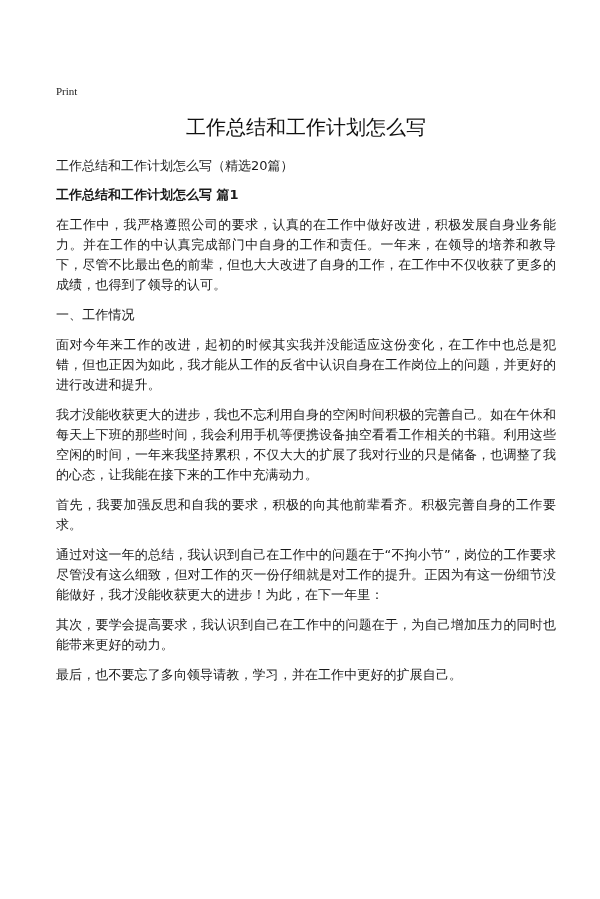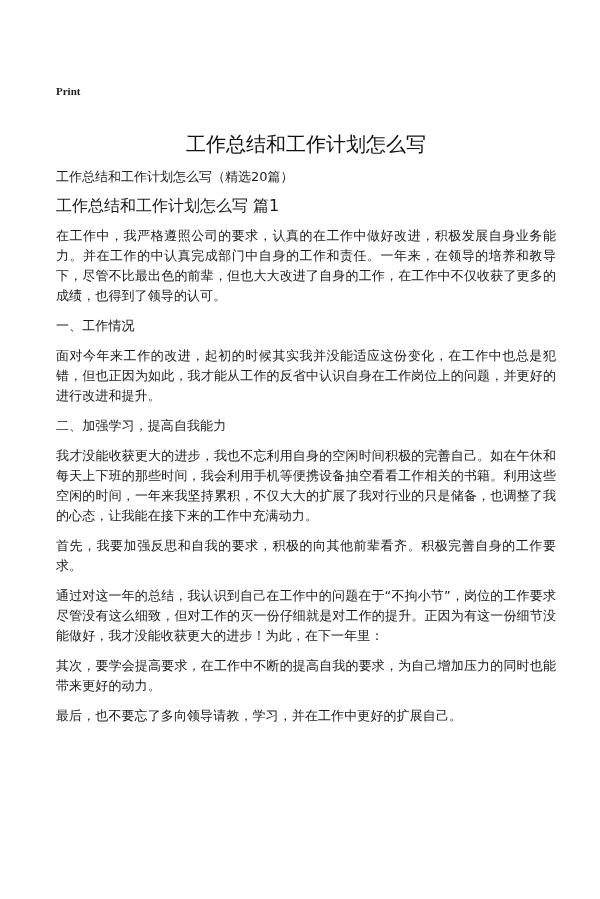--- a/index.html
+++ b/index.html
@@ -1,34 +1,33 @@
 <!DOCTYPE html>
 <html><head>
   <meta charset="utf-8">
   <style>
     html, body { margin: 0; padding: 0; background: #ffffff; }
     body { width: 600px; height: 899px; overflow: hidden; position: relative;
       font-family: "DejaVu Sans", "Liberation Sans", sans-serif; color: #1a1a1a; }
     .page { position: absolute; left: 56px; top: 84px; width: 500px; }
-    .print-label { font-family: "Liberation Serif", "DejaVu Serif", serif; font-size: 11px; color: #222; height: 14px; line-height: 14px; font-weight: bold; }
-    .doc-title { text-align: center; font-size: 20px; line-height: 26px; margin-top: 33px; color: #111; font-weight: normal; }
-    .subtitle { font-size: 13px; line-height: 20px; margin-top: 10px; }
-    .section-heading { font-size: 16px; line-height: 20px; margin-top: 9px; font-weight: normal; }
+    .print-label { font-family: "Liberation Serif", "DejaVu Serif", serif; font-size: 11px; color: #222; height: 14px; line-height: 14px; }
+    .doc-title { text-align: center; font-size: 20px; line-height: 26px; margin-top: 16px; color: #111; font-weight: normal; }
+    .subtitle { font-size: 13px; line-height: 20px; margin-top: 16px; }
+    .section-heading { font-size: 13px; line-height: 20px; margin-top: 9px; font-weight: bold; }
     .para { font-size: 13px; line-height: 20px; margin-top: 10px; text-align: justify; letter-spacing: 0.1px; }
   </style>
 </head>
 <body>
 
 <div class="page">
   <div class="print-label">Print</div>
   <h1 class="doc-title" style="margin-bottom:0;">工作总结和工作计划怎么写</h1>
   <div class="subtitle">工作总结和工作计划怎么写（精选20篇）</div>
   <div class="section-heading">工作总结和工作计划怎么写 篇1</div>
   <div class="para">在工作中，我严格遵照公司的要求，认真的在工作中做好改进，积极发展自身业务能力。并在工作的中认真完成部门中自身的工作和责任。一年来，在领导的培养和教导下，尽管不比最出色的前辈，但也大大改进了自身的工作，在工作中不仅收获了更多的成绩，也得到了领导的认可。</div>
   <div class="para">一、工作情况</div>
   <div class="para">面对今年来工作的改进，起初的时候其实我并没能适应这份变化，在工作中也总是犯错，但也正因为如此，我才能从工作的反省中认识自身在工作岗位上的问题，并更好的进行改进和提升。</div>
-  <div class="para">二、加强学习，提高自我能力</div>
   <div class="para">我才没能收获更大的进步，我也不忘利用自身的空闲时间积极的完善自己。如在午休和每天上下班的那些时间，我会利用手机等便携设备抽空看看工作相关的书籍。利用这些空闲的时间，一年来我坚持累积，不仅大大的扩展了我对行业的只是储备，也调整了我的心态，让我能在接下来的工作中充满动力。</div>
   <div class="para">首先，我要加强反思和自我的要求，积极的向其他前辈看齐。积极完善自身的工作要求。</div>
   <div class="para">通过对这一年的总结，我认识到自己在工作中的问题在于“不拘小节”，岗位的工作要求尽管没有这么细致，但对工作的灭一份仔细就是对工作的提升。正因为有这一份细节没能做好，我才没能收获更大的进步！为此，在下一年里：</div>
-  <div class="para">其次，要学会提高要求，在工作中不断的提高自我的要求，为自己增加压力的同时也能带来更好的动力。</div>
+  <div class="para">其次，要学会提高要求，我认识到自己在工作中的问题在于，为自己增加压力的同时也能带来更好的动力。</div>
   <div class="para">最后，也不要忘了多向领导请教，学习，并在工作中更好的扩展自己。</div>
 </div>
 
 </body></html>

